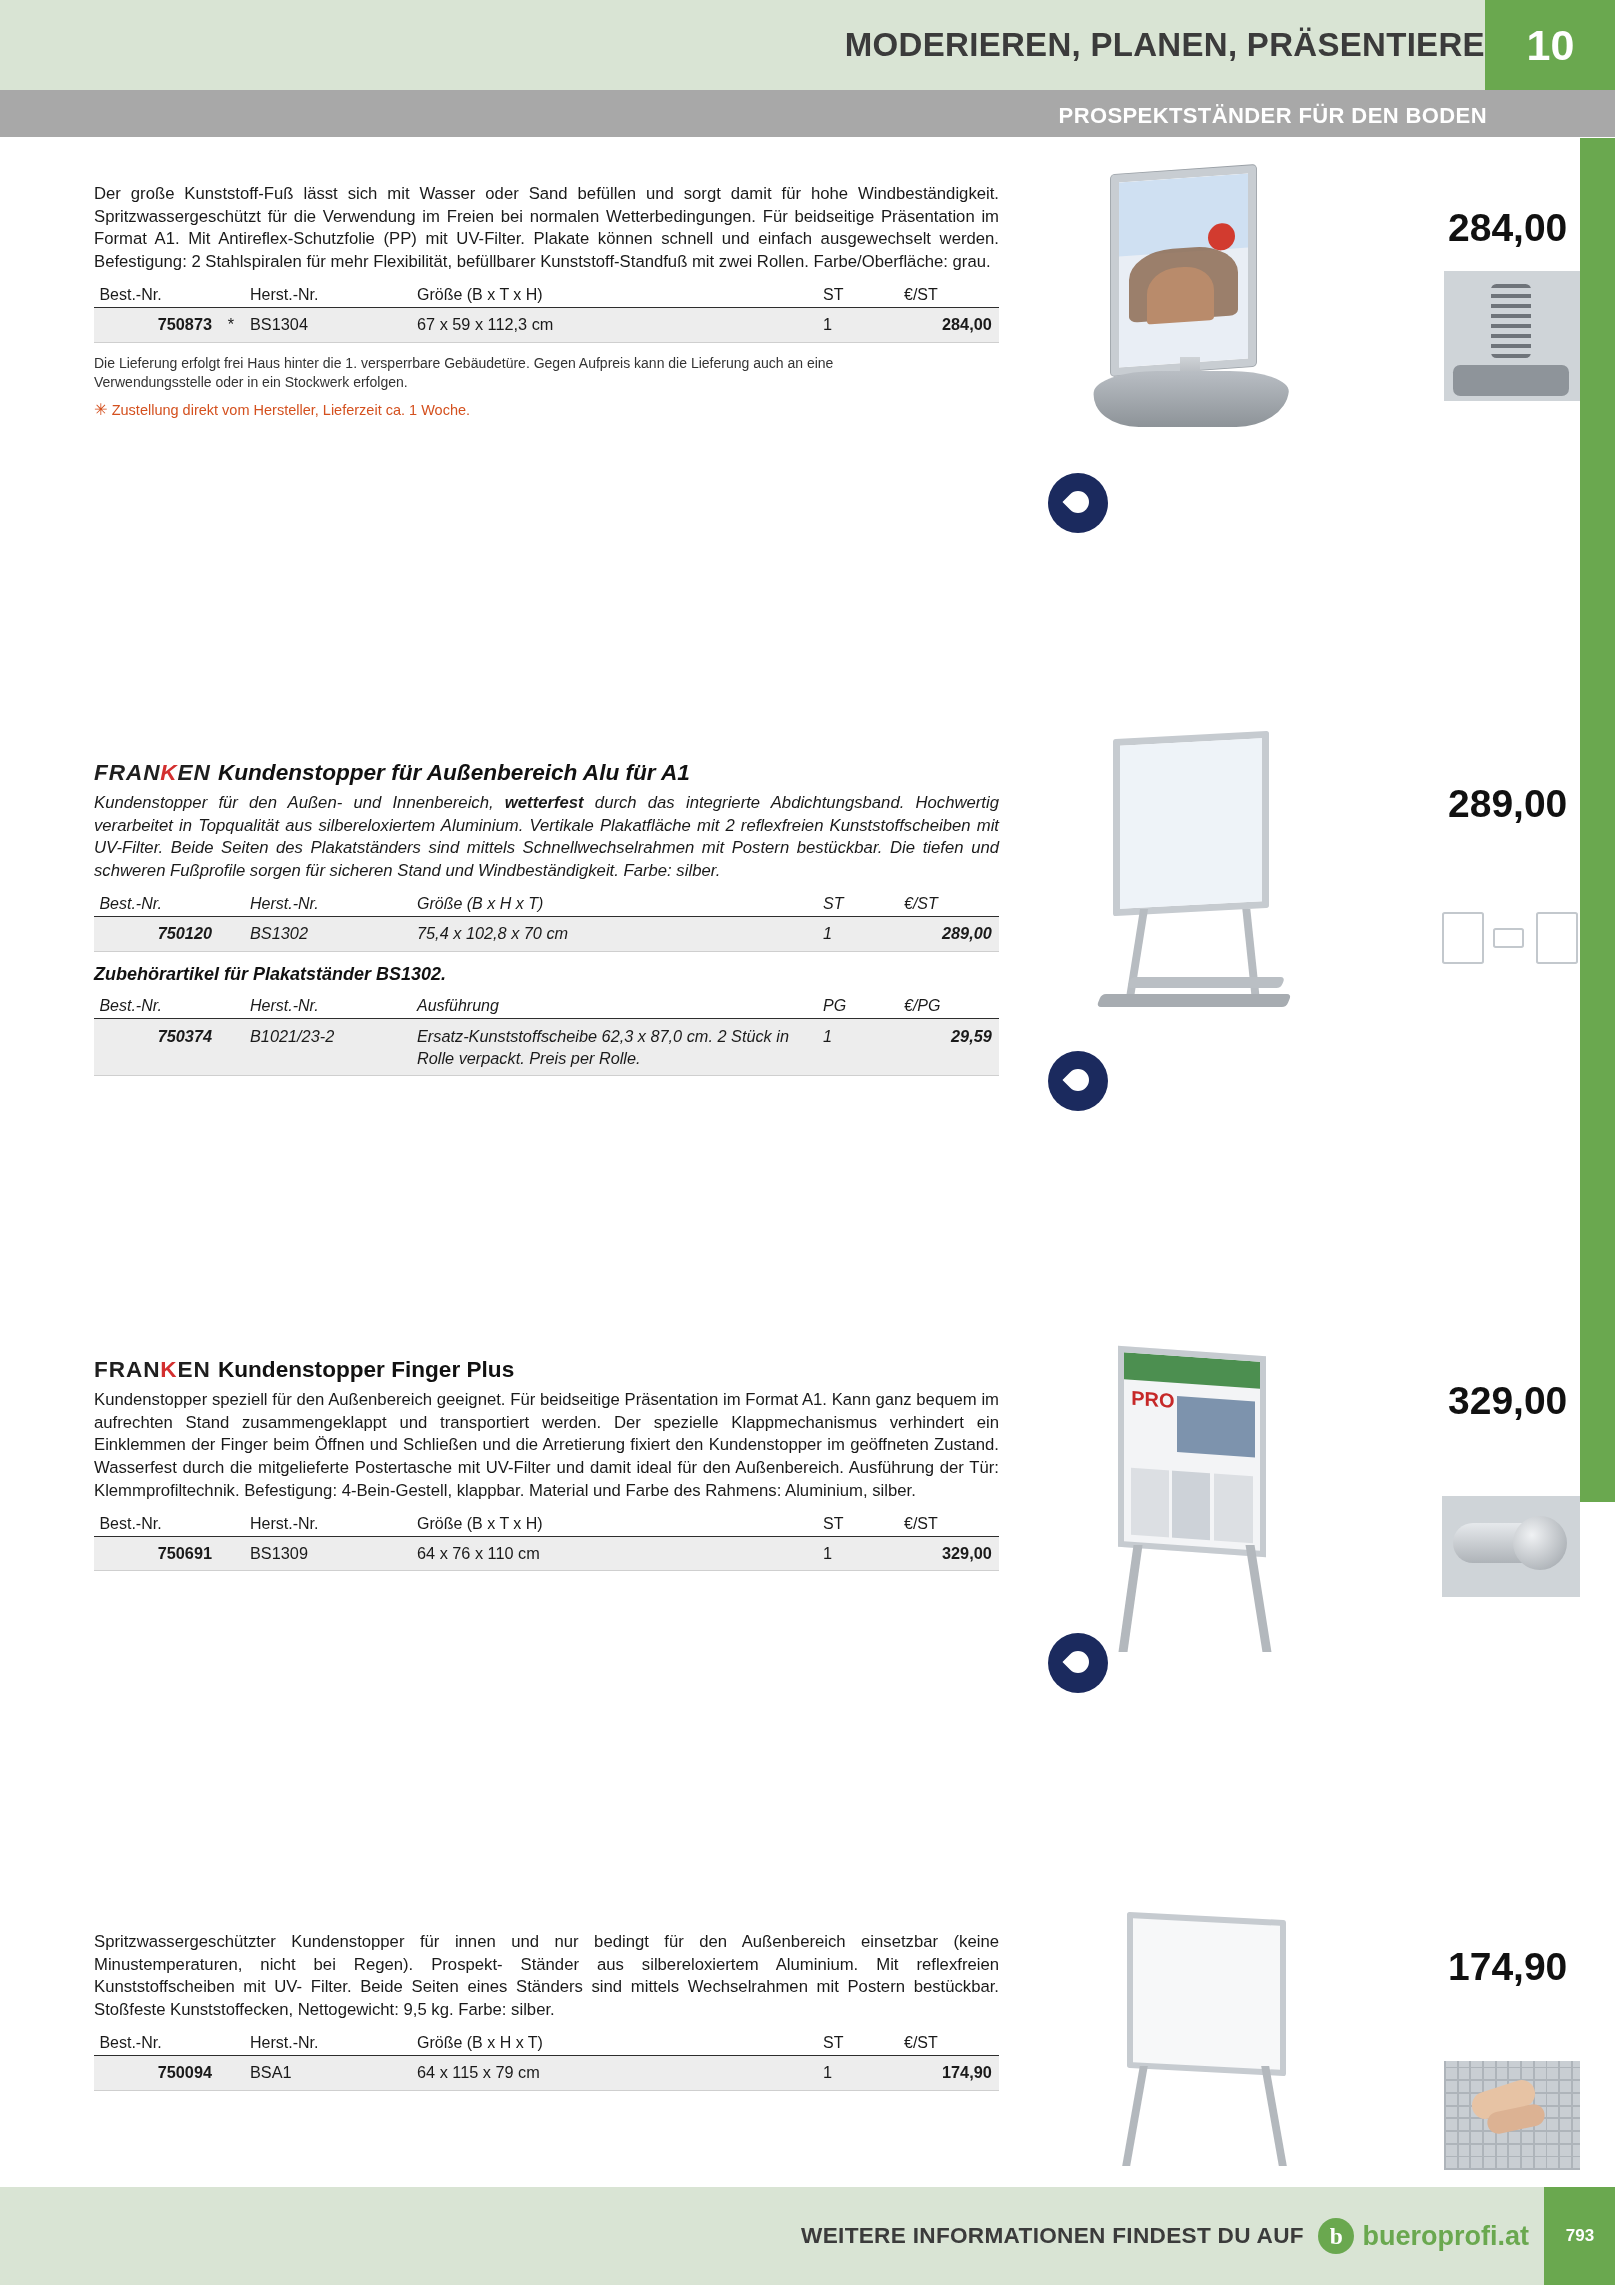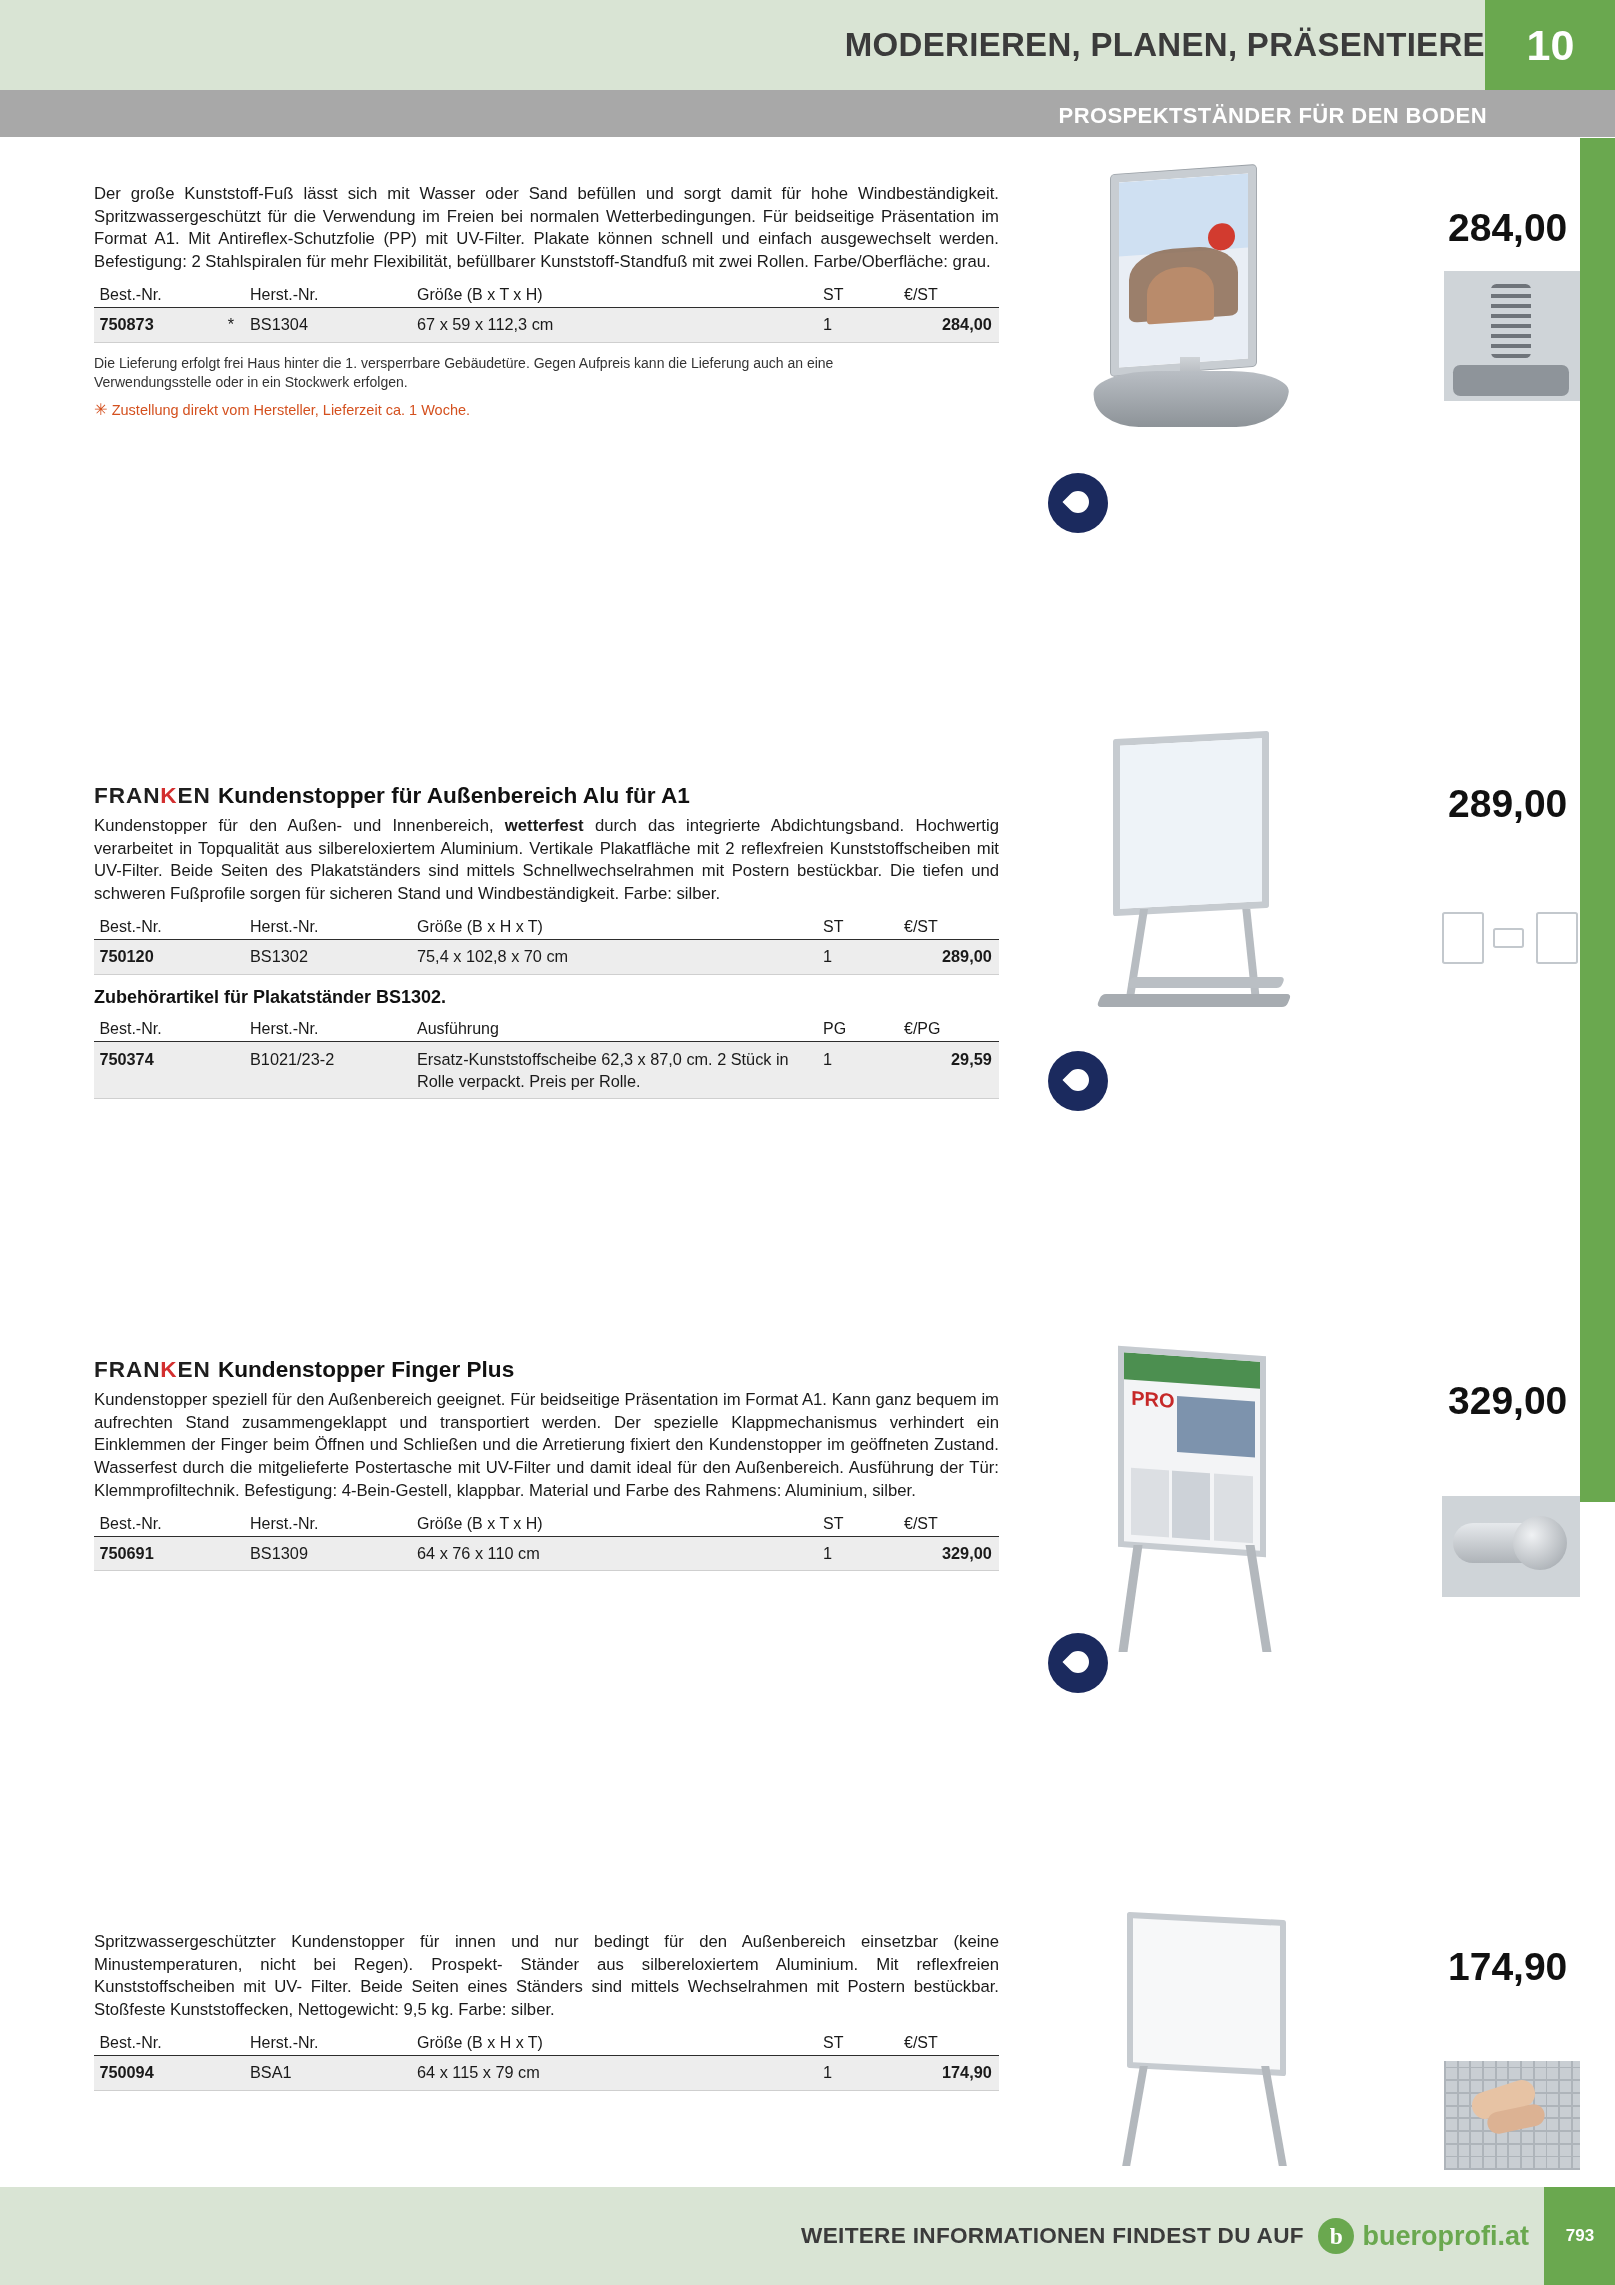--- a/index.html
+++ b/index.html
@@ -110,21 +110,21 @@
     padding:0 0 2.7px 0;
     font-size:16px;
   }
   table.artt td {
     padding:5.4px 0 6.3px 0;
     background:#ededed;
     vertical-align:top;
     line-height:22px;
   }
   table.artt tr.row td { border-bottom:0.9px solid #cfcfcf; }
-  .c-best { width:118px; font-weight:bold; padding-left:5.4px !important; }
+  .c-best { width:118px; font-weight:bold; padding-left:5.4px !important;text-align:right; }
   .c-star { width:38px; text-align:center; }
   .c-herst { width:167px; }
   .c-size  { width:auto; }
   .c-st    { width:81px; text-align:left; }
   .c-price { width:95px; text-align:right; font-weight:bold; padding-right:7.2px !important; }
   th.c-price { text-align:right; padding-right:7.2px; }
   th.c-best { padding-left:5.4px; }
 
   .note {
     margin-top:11px; font-size:14px; line-height:19px; color:#333;
@@ -368,21 +368,21 @@
   </div>
   <div class="tank-post"></div>
   <div class="tank-base"></div>
 </div>
 <div class="spring-shot" style="right:36px; top:271px;">
   <div class="coil"></div>
     <div class="plate"></div>
 </div>
 <div class="drop-badge" style="left:1048px; top:473px;"></div>
 
-<div class="left-col" style="top:783px;">
+<div class="left-col" style="top:760px;font-style:italic;">
   <div>
     <span class="brand-logo">FRAN<span class="k">K</span>EN</span><span class="prod-title">Kundenstopper für Außenbereich Alu für A1</span>
   </div>
   <div class="prod-desc" id="p2desc">Kundenstopper für den Außen- und Innenbereich, <b>wetterfest</b> durch das integrierte Abdichtungsband. Hochwertig verarbeitet in Topqualität aus silbereloxiertem Aluminium. Vertikale Plakatfläche mit 2 reflexfreien Kunststoffscheiben mit UV-Filter. Beide Seiten des Plakatständers sind mittels Schnellwechselrahmen mit Postern bestückbar. Die tiefen und schweren Fußprofile sorgen für sicheren Stand und Windbeständigkeit. Farbe: silber.</div>
 
   <table class="artt">
     <thead>
       <tr>
         <th class="c-best">Best.-Nr.</th>
         <th class="c-star"></th>

